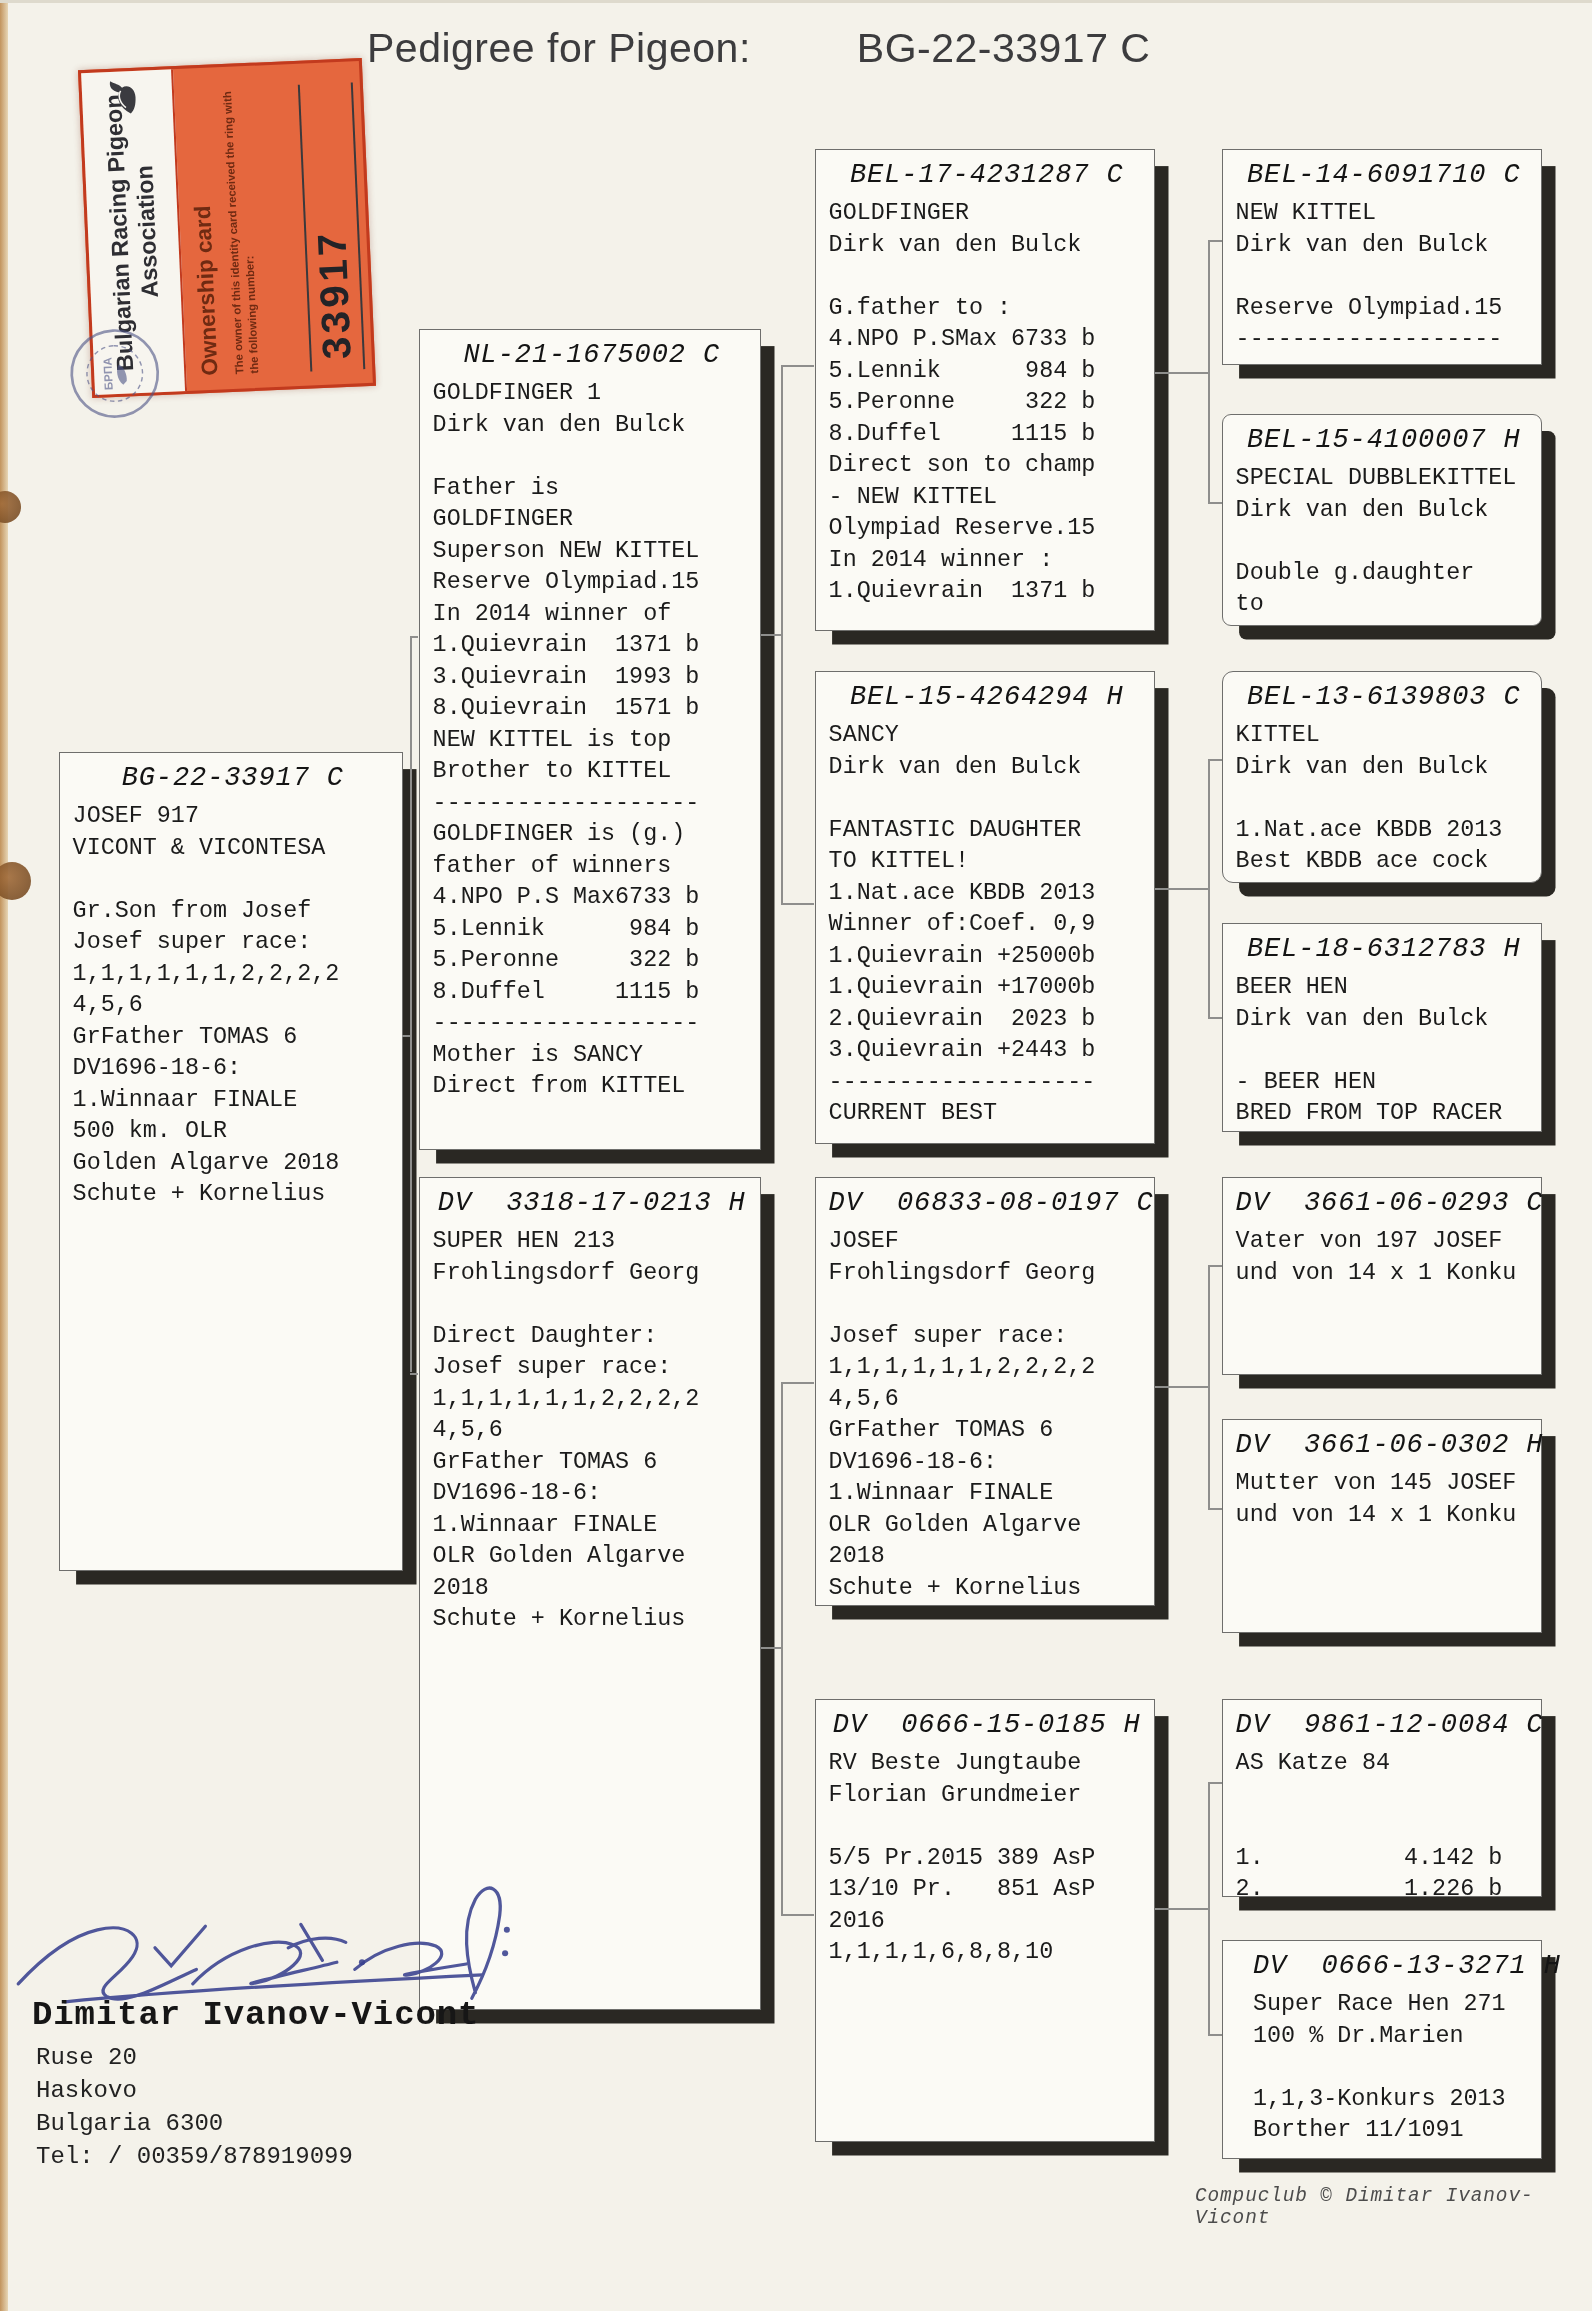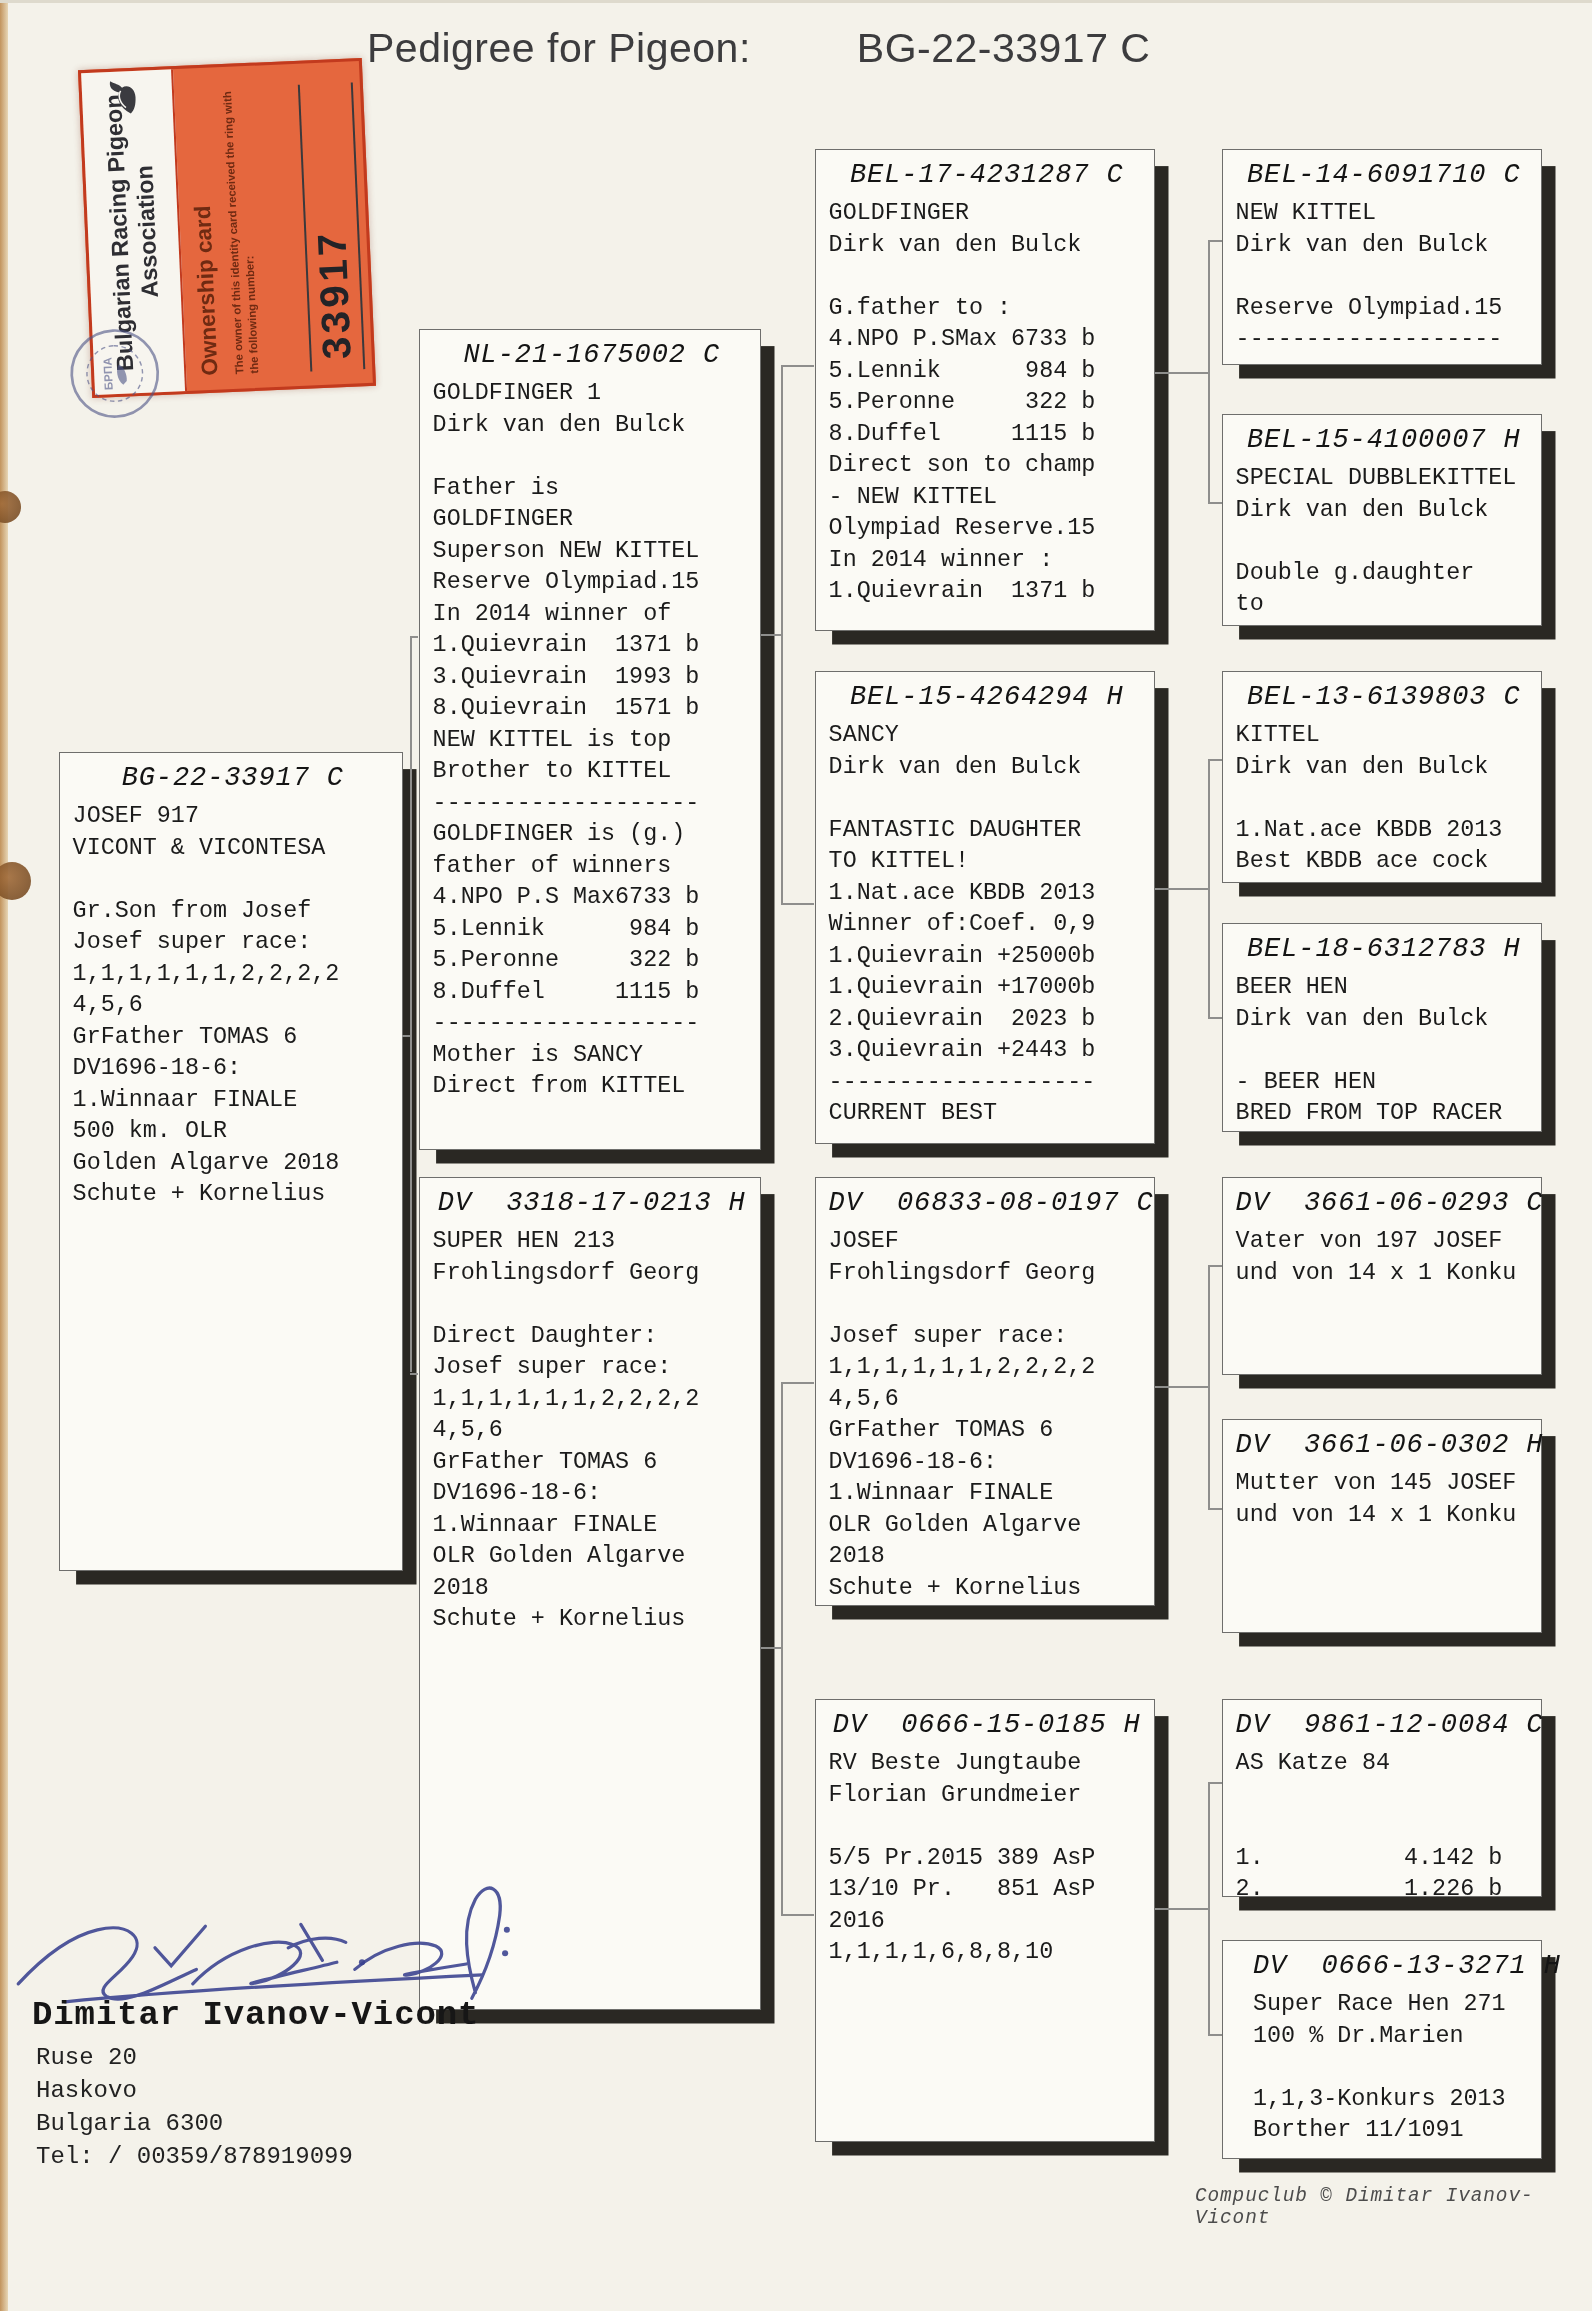--- a/index.html
+++ b/index.html
@@ -215,29 +215,29 @@
         <div class="pbox-line">1,1,1,1,6,8,8,10</div>
       </div>
       <div class="pbox" style="left: 1222px; top: 149px; width: 320px; height: 216px;">
         <div class="pbox-header">BEL-14-6091710 C</div>
         <div class="pbox-line">NEW KITTEL</div>
         <div class="pbox-line">Dirk van den Bulck</div>
         <div class="pbox-line"></div>
         <div class="pbox-line">Reserve Olympiad.15</div>
         <div class="pbox-line">-------------------</div>
       </div>
-      <div class="pbox" style="left: 1222px; top: 414px; width: 320px; height: 212px;">
+      <div class="pbox" style="left: 1222px; top: 414px; width: 320px; height: 212px; border-radius: 9px;">
         <div class="pbox-header">BEL-15-4100007 H</div>
         <div class="pbox-line">SPECIAL DUBBLEKITTEL</div>
         <div class="pbox-line">Dirk van den Bulck</div>
         <div class="pbox-line"></div>
         <div class="pbox-line">Double g.daughter</div>
         <div class="pbox-line">to</div>
       </div>
-      <div class="pbox" style="left: 1222px; top: 671px; width: 320px; height: 212px;">
+      <div class="pbox" style="left: 1222px; top: 671px; width: 320px; height: 212px; border-radius: 11px;">
         <div class="pbox-header">BEL-13-6139803 C</div>
         <div class="pbox-line">KITTEL</div>
         <div class="pbox-line">Dirk van den Bulck</div>
         <div class="pbox-line"></div>
         <div class="pbox-line">1.Nat.ace KBDB 2013</div>
         <div class="pbox-line">Best KBDB ace cock</div>
       </div>
       <div class="pbox" style="left: 1222px; top: 923px; width: 320px; height: 209px;">
         <div class="pbox-header">BEL-18-6312783 H</div>
         <div class="pbox-line">BEER HEN</div>

